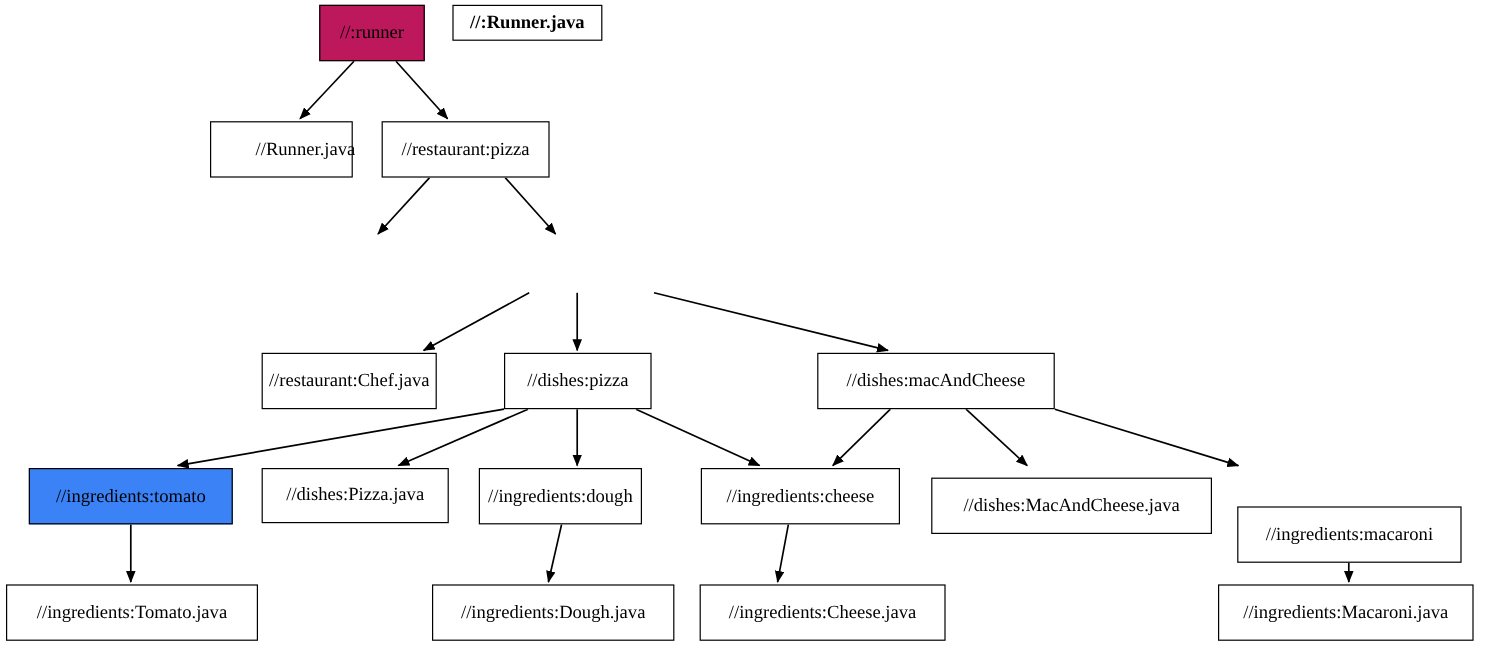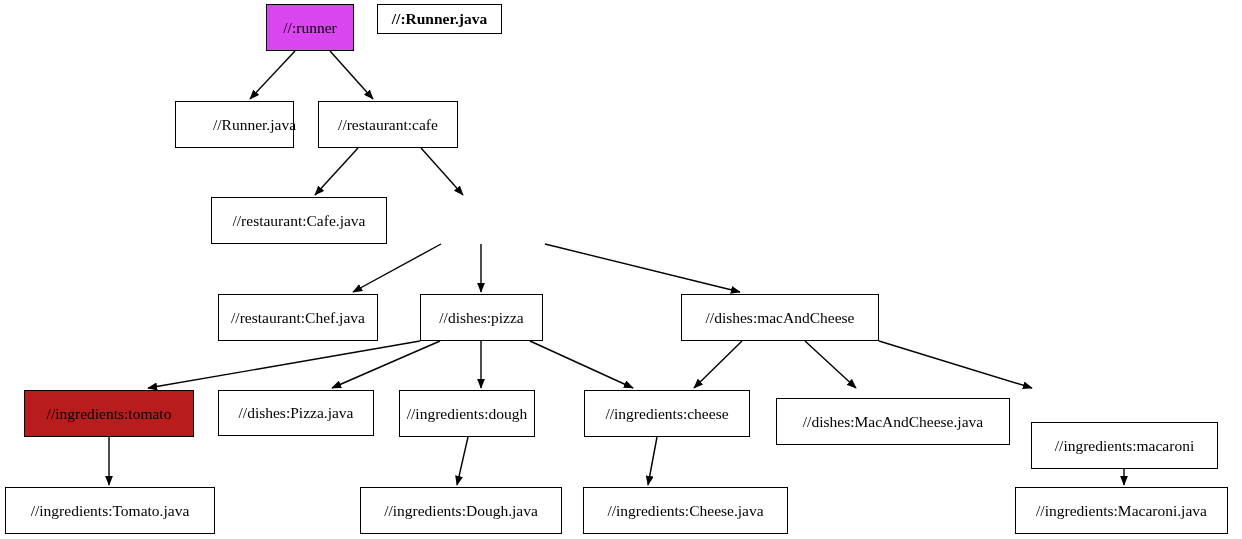--- a/index.html
+++ b/index.html
@@ -76,45 +76,42 @@
         <line x1="805" y1="341" x2="856" y2="388" stroke="#000000" stroke-width="1.4" marker-end="url(#arrowhead)"></line>
         <line x1="879" y1="341" x2="1032" y2="388" stroke="#000000" stroke-width="1.4" marker-end="url(#arrowhead)"></line>
         <line x1="109" y1="437" x2="109" y2="485" stroke="#000000" stroke-width="1.4" marker-end="url(#arrowhead)"></line>
         <line x1="468" y1="437" x2="457" y2="485" stroke="#000000" stroke-width="1.4" marker-end="url(#arrowhead)"></line>
         <line x1="657" y1="437" x2="648" y2="485" stroke="#000000" stroke-width="1.4" marker-end="url(#arrowhead)"></line>
         <line x1="1124" y1="437" x2="1124" y2="485" stroke="#000000" stroke-width="1.4" marker-end="url(#arrowhead)"></line>
       </g>
   </svg>
 
   <div id="node-layer">
-      <div class="graph-node" style="left: 266px; top: 4px; width: 88px; height: 47px; background: #d946ef; border-color: rgb(0, 0, 0);">
+      <div class="graph-node" style="left: 266px; top: 4px; width: 88px; height: 47px; background: #be185d; border-color: rgb(0, 0, 0);">
         <span class="node-label">//:runner</span>
       </div>
       <div class="graph-node" style="left: 377px; top: 4px; width: 125px; height: 30px; background: rgb(255, 255, 255); border-color: rgb(0, 0, 0); font-weight: bold;">
         <span class="node-label">//:Runner.java</span>
       </div>
       <div class="graph-node" style="left: 175px; top: 101px; width: 119px; height: 47px; background: rgb(255, 255, 255); border-color: rgb(0, 0, 0); padding-left: 40px;">
         <span class="node-label">//Runner.java</span>
       </div>
       <div class="graph-node" style="left: 318px; top: 101px; width: 140px; height: 47px; background: rgb(255, 255, 255); border-color: rgb(0, 0, 0);">
-        <span class="node-label">//restaurant:cafe</span>
+        <span class="node-label">//restaurant:pizza</span>
       </div>
-      <div class="graph-node" style="left: 211px; top: 197px; width: 176px; height: 47px; background: rgb(255, 255, 255); border-color: rgb(0, 0, 0);">
-        <span class="node-label">//restaurant:Cafe.java</span>
-      </div>
-      <div class="graph-node" style="left: 218px; top: 294px; width: 160px; height: 47px; background: rgb(255, 255, 255); border-color: rgb(0, 0, 0);">
+      <div class="graph-node" style="left: 218px; top: 294px; width: 146px; height: 47px; background: rgb(255, 255, 255); border-color: rgb(0, 0, 0);">
         <span class="node-label">//restaurant:Chef.java</span>
       </div>
       <div class="graph-node" style="left: 420px; top: 294px; width: 123px; height: 47px; background: rgb(255, 255, 255); border-color: rgb(0, 0, 0);">
         <span class="node-label">//dishes:pizza</span>
       </div>
       <div class="graph-node" style="left: 681px; top: 294px; width: 198px; height: 47px; background: rgb(255, 255, 255); border-color: rgb(0, 0, 0);">
         <span class="node-label">//dishes:macAndCheese</span>
       </div>
-      <div class="graph-node" style="left: 24px; top: 390px; width: 170px; height: 47px; background: #b91c1c; border-color: rgb(0, 0, 0);">
+      <div class="graph-node" style="left: 24px; top: 390px; width: 170px; height: 47px; background: #3b82f6; border-color: rgb(0, 0, 0);">
         <span class="node-label">//ingredients:tomato</span>
       </div>
       <div class="graph-node" style="left: 218px; top: 390px; width: 156px; height: 46px; background: rgb(255, 255, 255); border-color: rgb(0, 0, 0);">
         <span class="node-label">//dishes:Pizza.java</span>
       </div>
       <div class="graph-node" style="left: 399px; top: 390px; width: 136px; height: 47px; background: rgb(255, 255, 255); border-color: rgb(0, 0, 0);">
         <span class="node-label">//ingredients:dough</span>
       </div>
       <div class="graph-node" style="left: 584px; top: 390px; width: 166px; height: 47px; background: rgb(255, 255, 255); border-color: rgb(0, 0, 0);">
         <span class="node-label">//ingredients:cheese</span>

